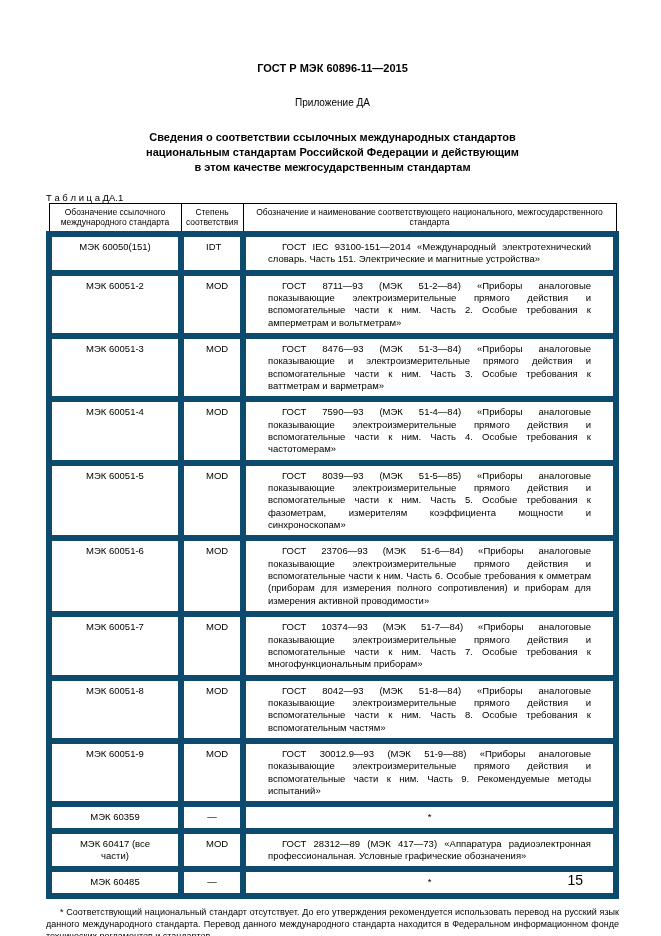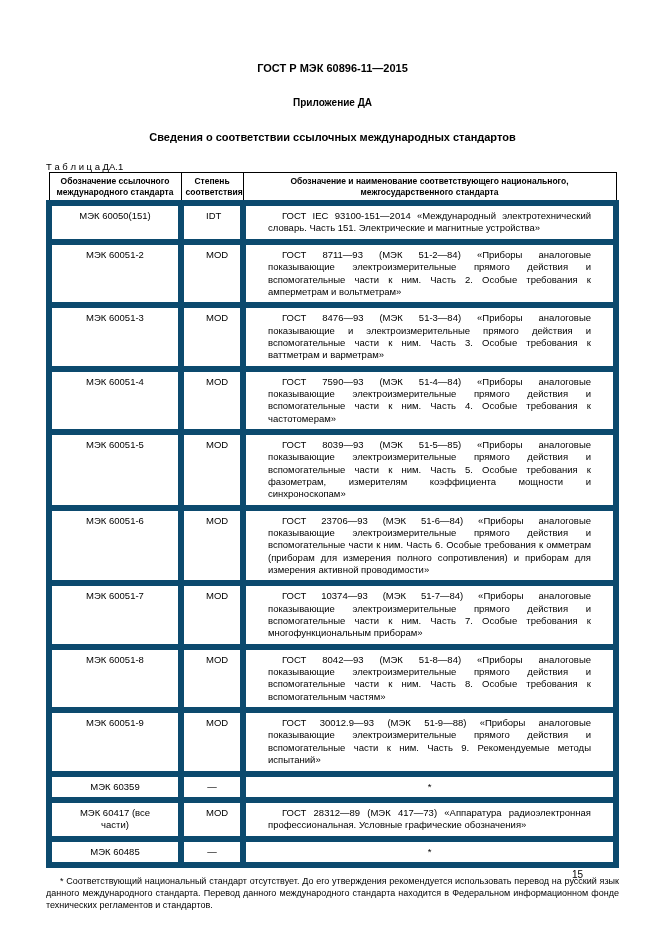--- a/index.html
+++ b/index.html
@@ -19,21 +19,20 @@
   .doc-number {
     text-align: center;
     font-weight: bold;
     font-size: 11px;
   }
   .appendix {
     margin-top: 22px;
     text-align: center;
     font-size: 10px;
     line-height: 1.35;
-    font-weight: bold;
   }
   .heading {
     margin-top: 20px;
     text-align: center;
     font-weight: bold;
     font-size: 11px;
     line-height: 1.4;
   }
   .table-label {
     margin-top: 16px;
@@ -42,21 +41,21 @@
   table.std {
     width: 100%;
     border-collapse: collapse;
     table-layout: fixed;
     font-size: 9.5px;
   }
   table.std col.c1 { width: 132px; }
   table.std col.c2 { width: 62px; }
   table.std th {
     border: 1px solid #000;
-    font-weight: bold;
+    font-weight: normal;
     font-size: 8.5px;
     text-align: center;
     vertical-align: middle;
     padding: 3px 4px;
     line-height: 1.25;
   }
   table.std td {
     border: 6px solid #0c4a6e;
     vertical-align: top;
     padding: 4px 22px;
@@ -76,37 +75,39 @@
   .note {
     margin-top: 9px;
     font-size: 9px;
     line-height: 1.35;
   }
   .note .note-intro { text-indent: 14px; text-align: justify; margin: 0; }
   .note .note-item { margin: 0 0 0 14px; }
   .page-number {
     position: absolute;
     right: 78px;
-    bottom: 56px;
-    font-size: 10px;
+    bottom: 48px;
+    font-size: 14px;
   }
 </style>
 </head>
 <body>
 
 <div class="page">
 
   <div class="doc-number">ГОСТ Р МЭК 60896-11—2015</div>
 
   <div class="appendix">
     <div>Приложение ДА</div>
   </div>
 
   <div class="heading">
     <div>Сведения о соответствии ссылочных международных стандартов</div>
+    <div>национальным стандартам Российской Федерации и действующим</div>
+    <div>в этом качестве межгосударственным стандартам</div>
   </div>
 
   <div class="table-label">Т а б л и ц а  ДА.1</div>
 
   <table class="std">
     <colgroup>
         <col class="c1">
         <col class="c2">
         <col class="c3">
       </colgroup>

